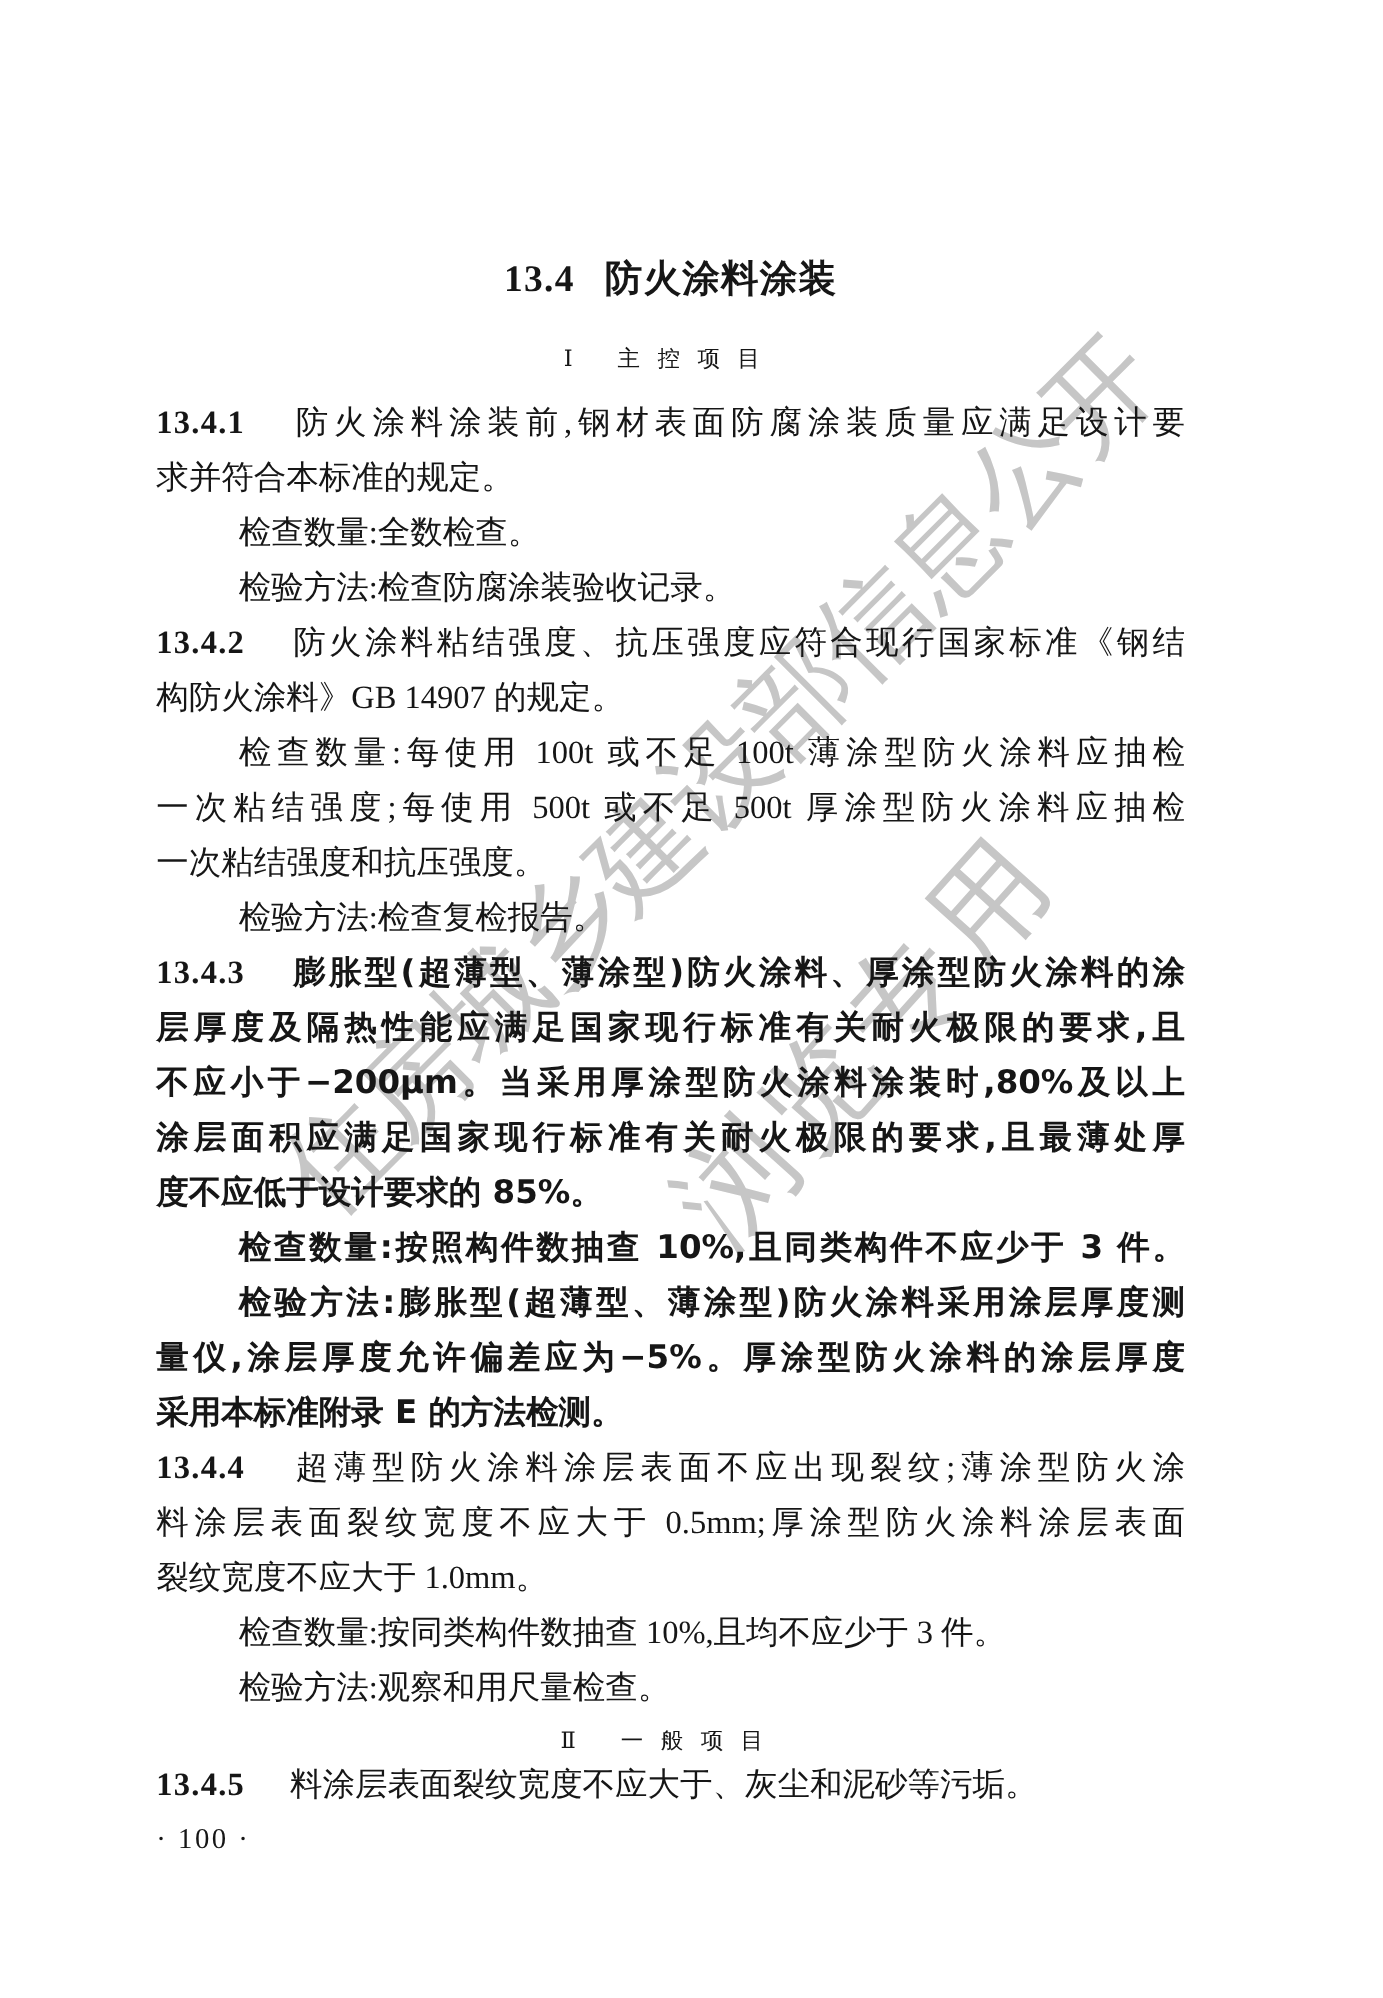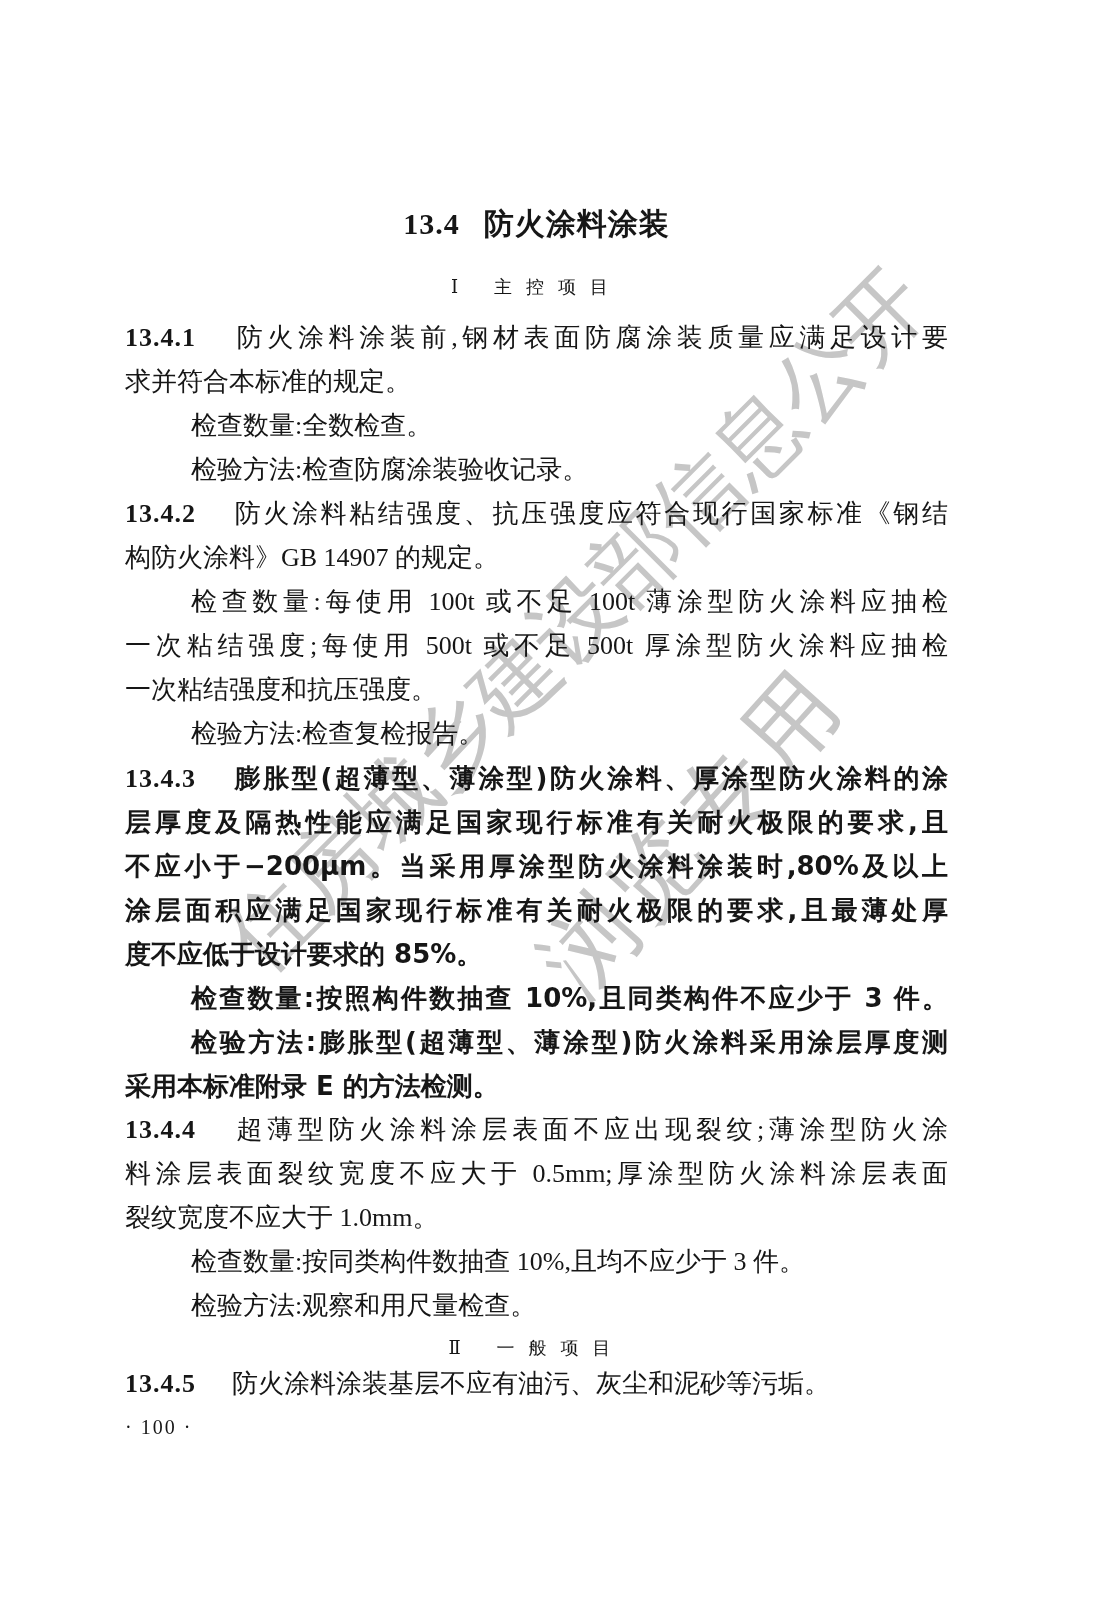--- a/index.html
+++ b/index.html
@@ -56,21 +56,21 @@
   .j{text-align-last:justify;}
   .e{text-align-last:left;}
   .ind{padding-left:66px;}
   .b{font-family:"DejaVu Sans","Liberation Sans",sans-serif;font-weight:700;}
   .no{
     font-family:Liberation Serif, serif;
     font-weight:700;margin-right:36px;letter-spacing:1px;
   }
   .page-number{
     margin-top:8px;height:26px;line-height:26px;
-    font-size:20px;letter-spacing:2px;
+    font-size:23px;letter-spacing:2px;
   }
 </style>
 </head>
 <body>
 
 <div class="page">
 
   <div class="wm-layer">
     <div class="wm wm1">住房城乡建设部信息公开</div>
     <div class="wm wm2">浏览专用</div>
@@ -99,31 +99,32 @@
       <div class="line e">一次粘结强度和抗压强度。</div>
       <div class="line e ind">检验方法:检查复检报告。</div>
 
       <div class="line j b"><span class="no">13.4.3</span><span>膨胀型(超薄型、薄涂型)防火涂料、厚涂型防火涂料的涂</span></div>
       <div class="line j b">层厚度及隔热性能应满足国家现行标准有关耐火极限的要求,且</div>
       <div class="line j b">不应小于−200μm。当采用厚涂型防火涂料涂装时,80%及以上</div>
       <div class="line j b">涂层面积应满足国家现行标准有关耐火极限的要求,且最薄处厚</div>
       <div class="line e b">度不应低于设计要求的 85%。</div>
       <div class="line j b ind">检查数量:按照构件数抽查 10%,且同类构件不应少于 3 件。</div>
       <div class="line j b ind">检验方法:膨胀型(超薄型、薄涂型)防火涂料采用涂层厚度测</div>
+      <div class="line j b">量仪,涂层厚度允许偏差应为−5%。厚涂型防火涂料的涂层厚度</div>
       <div class="line e b">采用本标准附录 E 的方法检测。</div>
 
       <div class="line j"><span class="no">13.4.4</span><span>超薄型防火涂料涂层表面不应出现裂纹;薄涂型防火涂</span></div>
       <div class="line j">料涂层表面裂纹宽度不应大于 0.5mm;厚涂型防火涂料涂层表面</div>
       <div class="line e">裂纹宽度不应大于 1.0mm。</div>
       <div class="line e ind">检查数量:按同类构件数抽查 10%,且均不应少于 3 件。</div>
       <div class="line e ind">检验方法:观察和用尺量检查。</div>
     </div>
 
     <div class="group-heading gh2">
       <span class="roman">Ⅱ</span><span class="gtitle">一般项目</span>
     </div>
 
-    <div class="line e"><span class="no">13.4.5</span><span>防火涂料涂装基层不应有油污、灰尘和泥砂等污垢。</span></div>
+    <div class="line e"><span class="no">13.4.5</span><span>料涂层表面裂纹宽度不应大于、灰尘和泥砂等污垢。</span></div>
 
     <div class="page-number">· 100 ·</div>
 
   </div>
 </div>
 
 </body></html>

